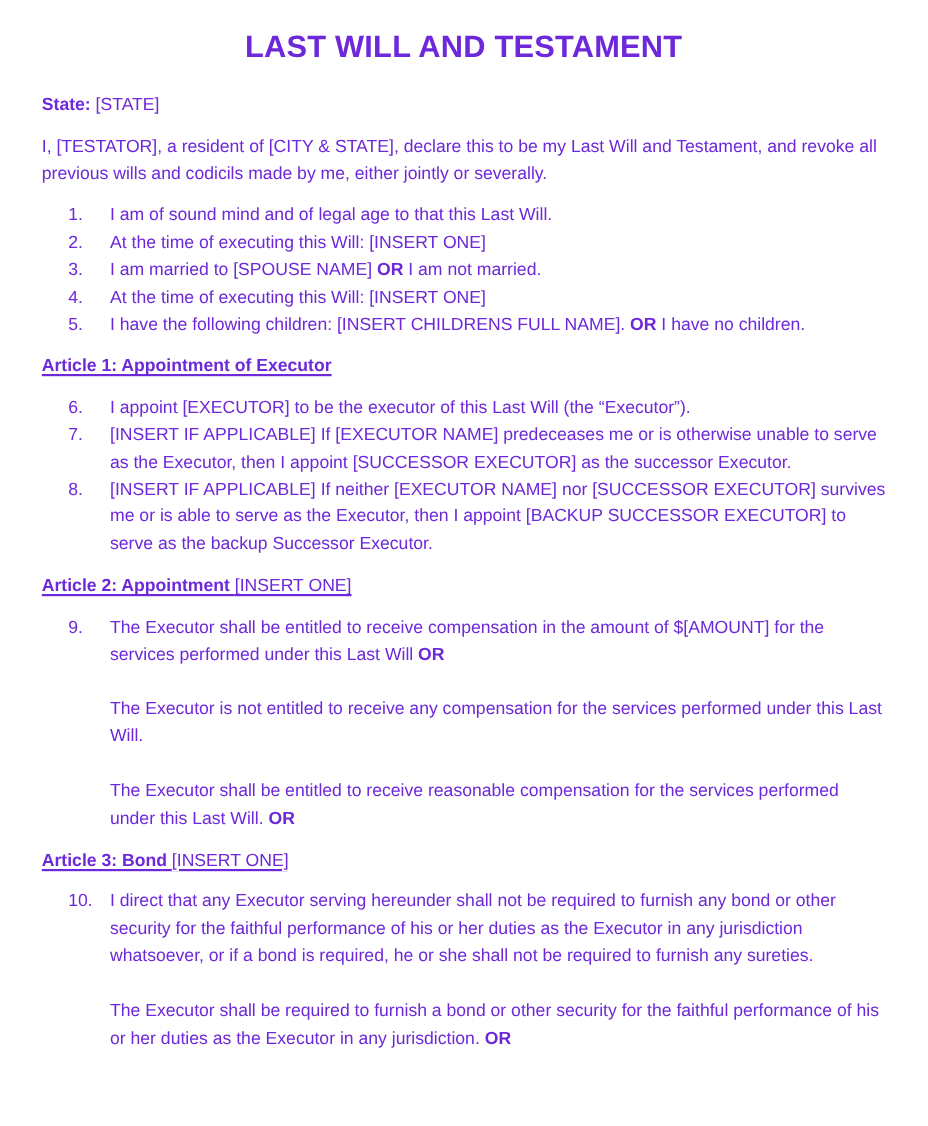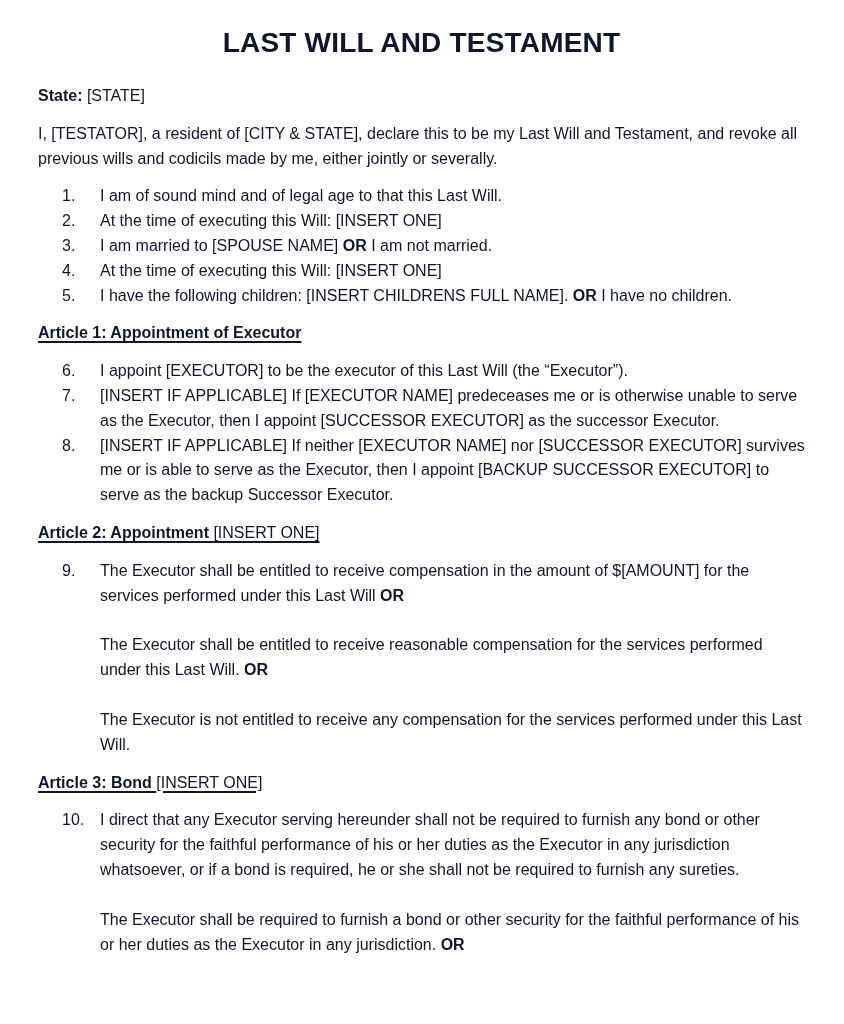--- a/index.html
+++ b/index.html
@@ -1,21 +1,21 @@
 <!DOCTYPE html>
 <html><head>
 <meta charset="utf-8">
 <style>
   * { box-sizing: border-box; }
   html, body { margin: 0; padding: 0; background: #ffffff; }
   .page {
     width: 844px;
     min-height: 1024px;
     background: #ffffff;
-    color: #0f172a;
+    color: #6d28d9;
     font-family: "Liberation Sans", "DejaVu Sans", sans-serif;
     font-size: 16px;
     line-height: 24.8px;
     padding: 26px 39px 10px 38px;
   }
   .doc-title {
     font-size: 28px;
     line-height: 34px;
     font-weight: 700;
     text-align: center;
@@ -98,22 +98,22 @@
             <p class="item-para"><span>[INSERT IF APPLICABLE] If neither [EXECUTOR NAME] nor [SUCCESSOR EXECUTOR] survives me or is able to serve as the Executor, then I appoint [BACKUP SUCCESSOR EXECUTOR] to serve as the backup Successor Executor.</span></p>
           </div>
         </div>
       </div>
       <p class="heading"><b>Article 2: Appointment </b><span>[INSERT ONE]</span></p>
       <div class="list">
         <div class="list-item">
           <span class="num">9.</span>
           <div class="item-paras">
             <p class="item-para"><span>The Executor shall be entitled to receive compensation in the amount of $[AMOUNT] for the services performed under this Last Will </span><b>OR</b></p>
+            <p class="item-para"><span>The Executor is not entitled to receive any compensation for the services performed under this Last Will.</span></p>
             <p class="item-para"><span>The Executor shall be entitled to receive reasonable compensation for the services performed under this Last Will. </span><b>OR</b></p>
-            <p class="item-para"><span>The Executor is not entitled to receive any compensation for the services performed under this Last Will.</span></p>
           </div>
         </div>
       </div>
       <p class="heading"><b>Article 3: Bond </b><span>[INSERT ONE]</span></p>
       <div class="list">
         <div class="list-item">
           <span class="num">10.</span>
           <div class="item-paras">
             <p class="item-para"><span>I direct that any Executor serving hereunder shall not be required to furnish any bond or other security for the faithful performance of his or her duties as the Executor in any jurisdiction whatsoever, or if a bond is required, he or she shall not be required to furnish any sureties.</span></p>
             <p class="item-para"><span>The Executor shall be required to furnish a bond or other security for the faithful performance of his or her duties as the Executor in any jurisdiction. </span><b>OR</b></p>

